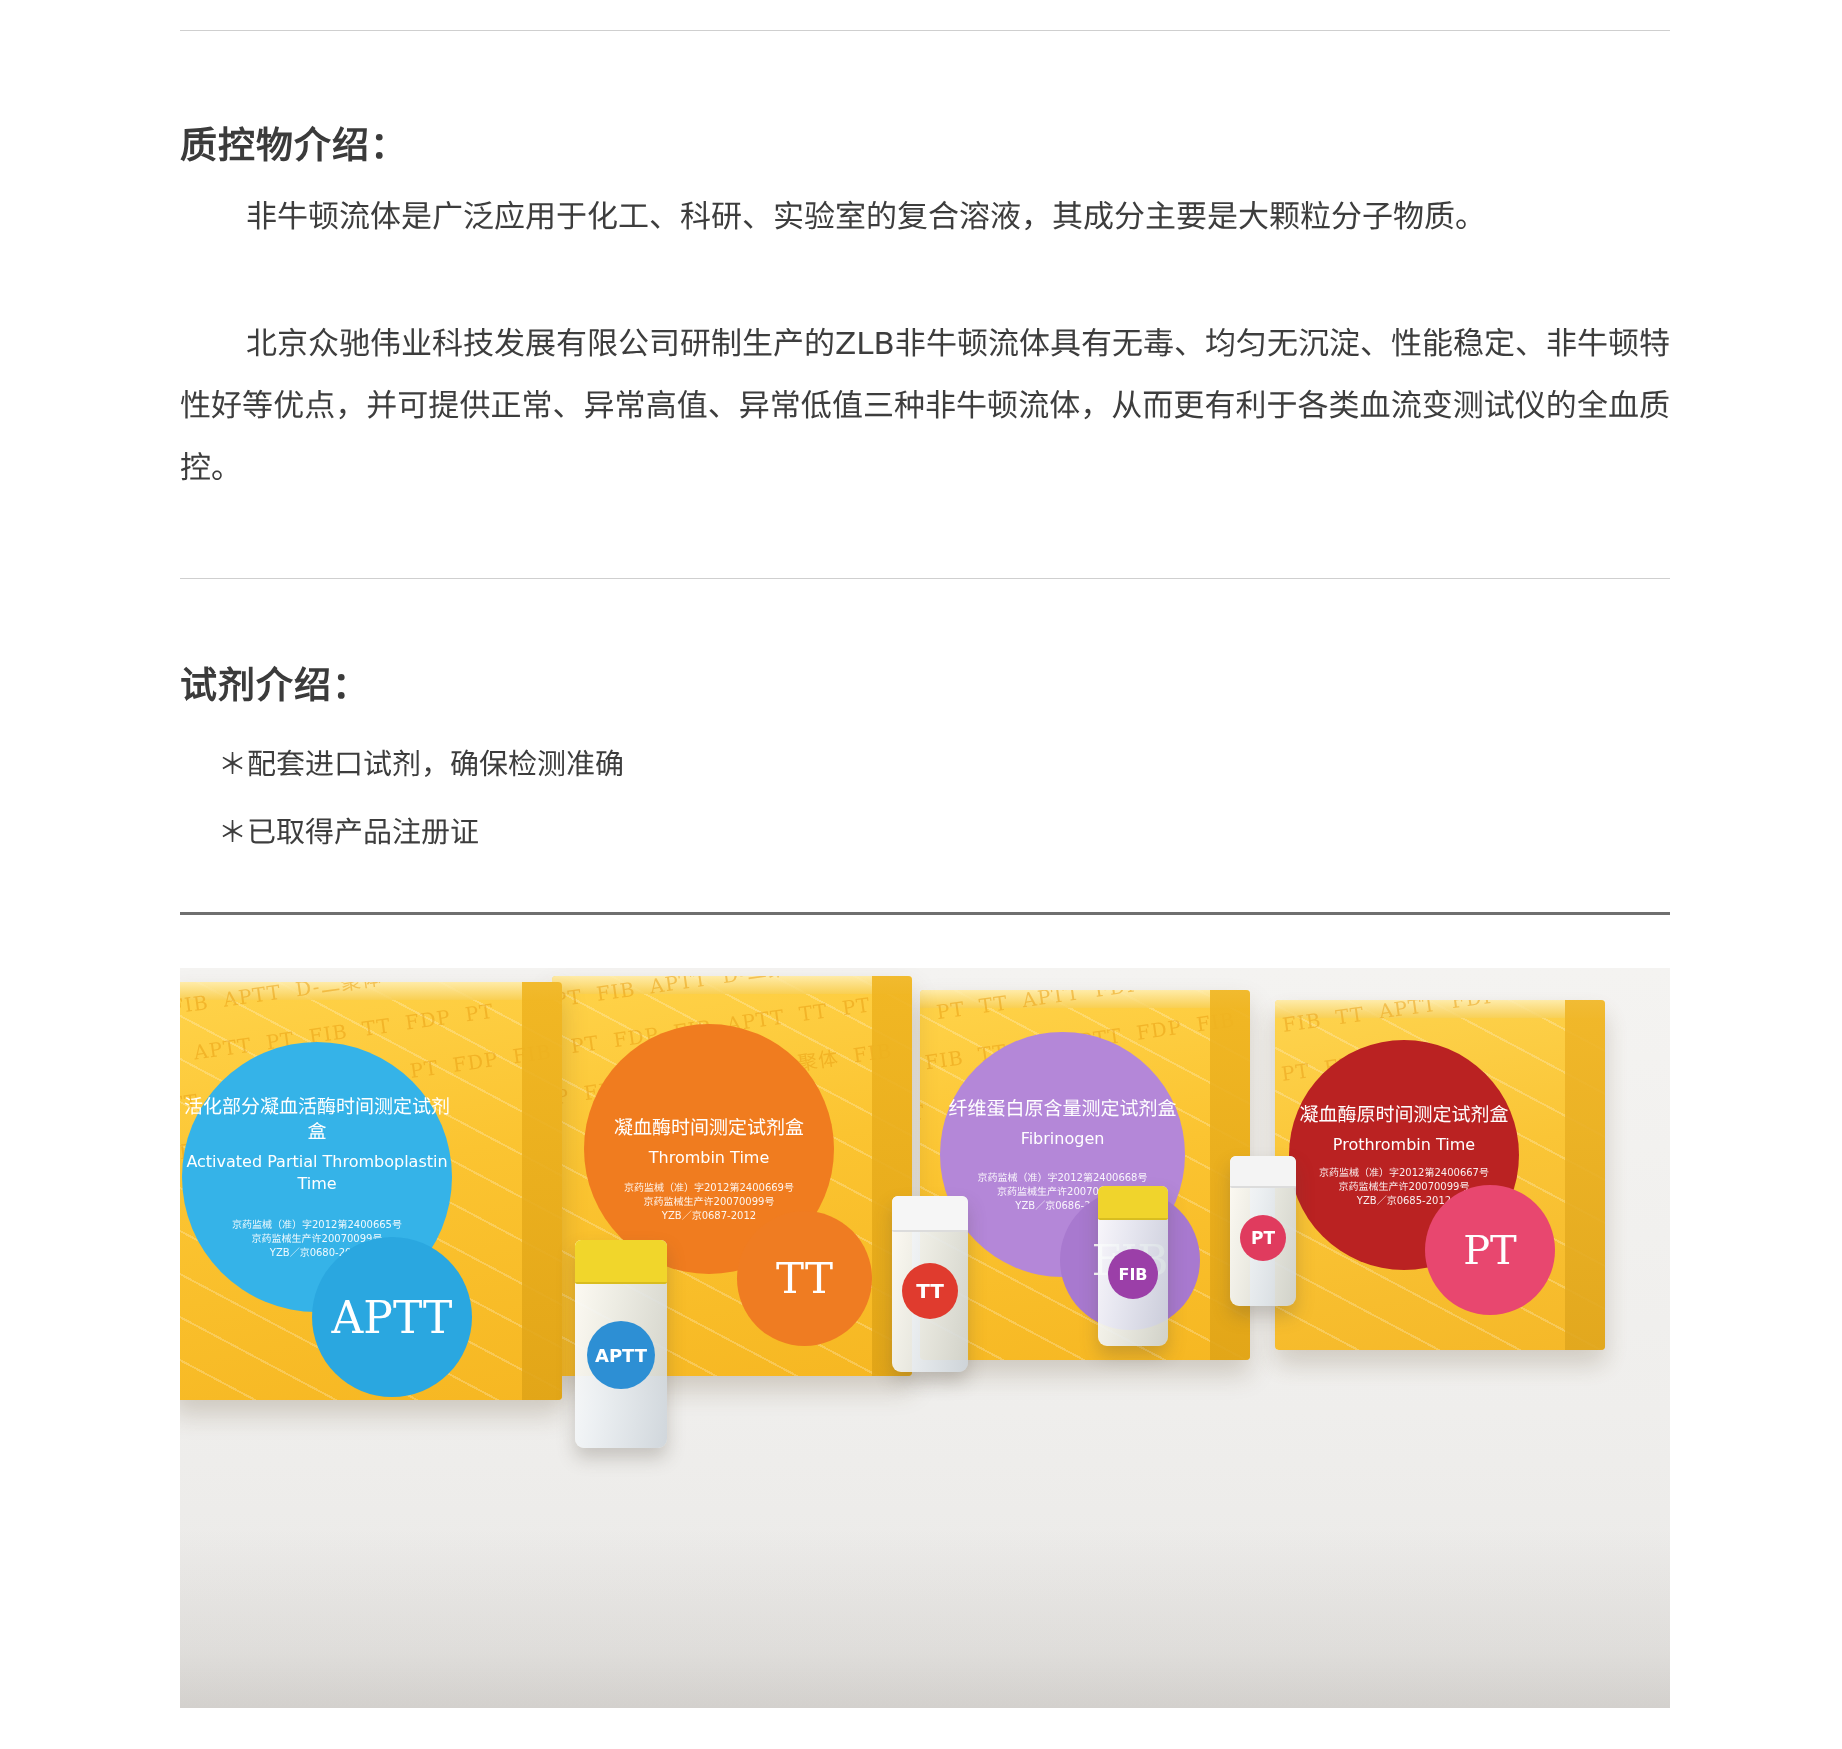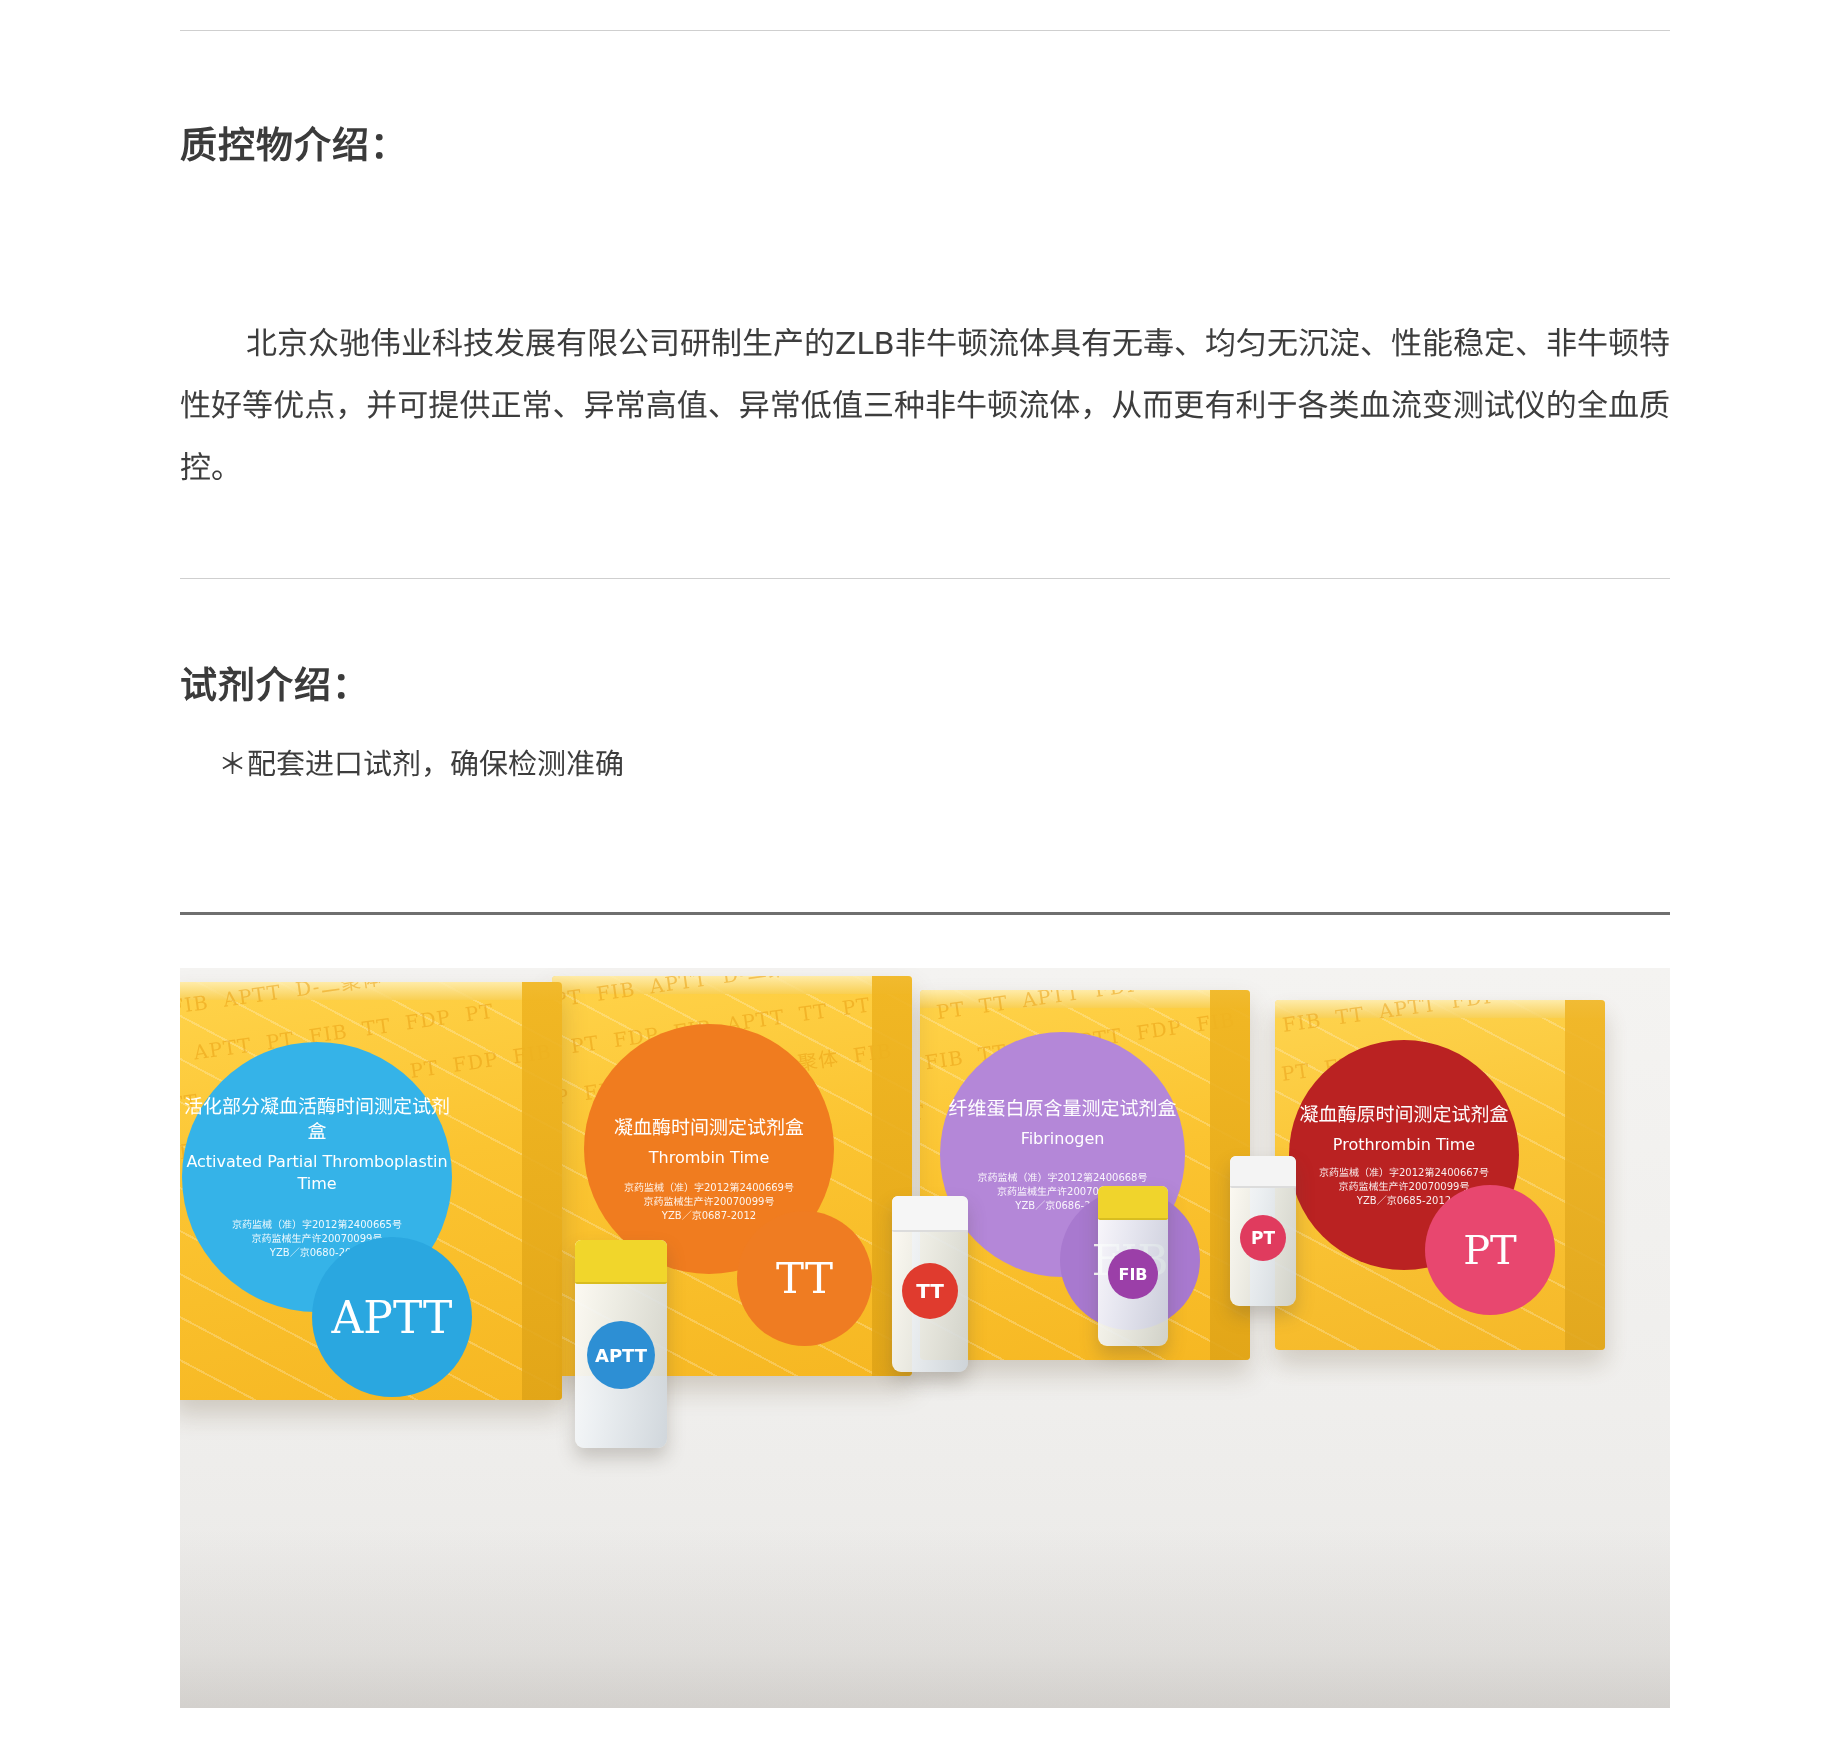--- a/index.html
+++ b/index.html
@@ -199,31 +199,35 @@
 </style>
 </head>
 <body>
 
 <div class="page">
 
   <div class="rule" id="rule-top"></div>
 
   <h2 class="section-title" id="title-qc">质控物介绍：</h2>
 
+  <div class="body-block" id="para-1">
+    <span class="indent">非牛顿流体是广泛应用于化工、科研、实验室的复合溶液，其成分主要是大颗粒分子物质。</span>
+  </div>
 
   <div class="body-block" id="para-2">
     <span class="indent">北京众驰伟业科技发展有限公司研制生产的ZLB非牛顿流体具有无毒、均匀无沉淀、性能稳定、非牛顿特性好等优点，并可提供正常、异常高值、异常低值三种非牛顿流体，从而更有利于各类血流变测试仪的全血质控。</span>
   </div>
 
   <div class="rule" id="rule-mid"></div>
 
   <h2 class="section-title" id="title-reagent">试剂介绍：</h2>
 
   <div class="bullets">
     <div class="bullet-line">＊配套进口试剂，确保检测准确</div>
+    <div class="bullet-line">＊已取得产品注册证</div>
   </div>
 
   <div class="rule thick" id="rule-bottom"></div>
 
   <div class="photo">
     <div class="photo-inner"></div>
 
     <div class="box" style="left:1095px; top:32px; width:330px; height:350px; opacity:.97;">
       <div class="face"></div>
       <div class="top"></div>

